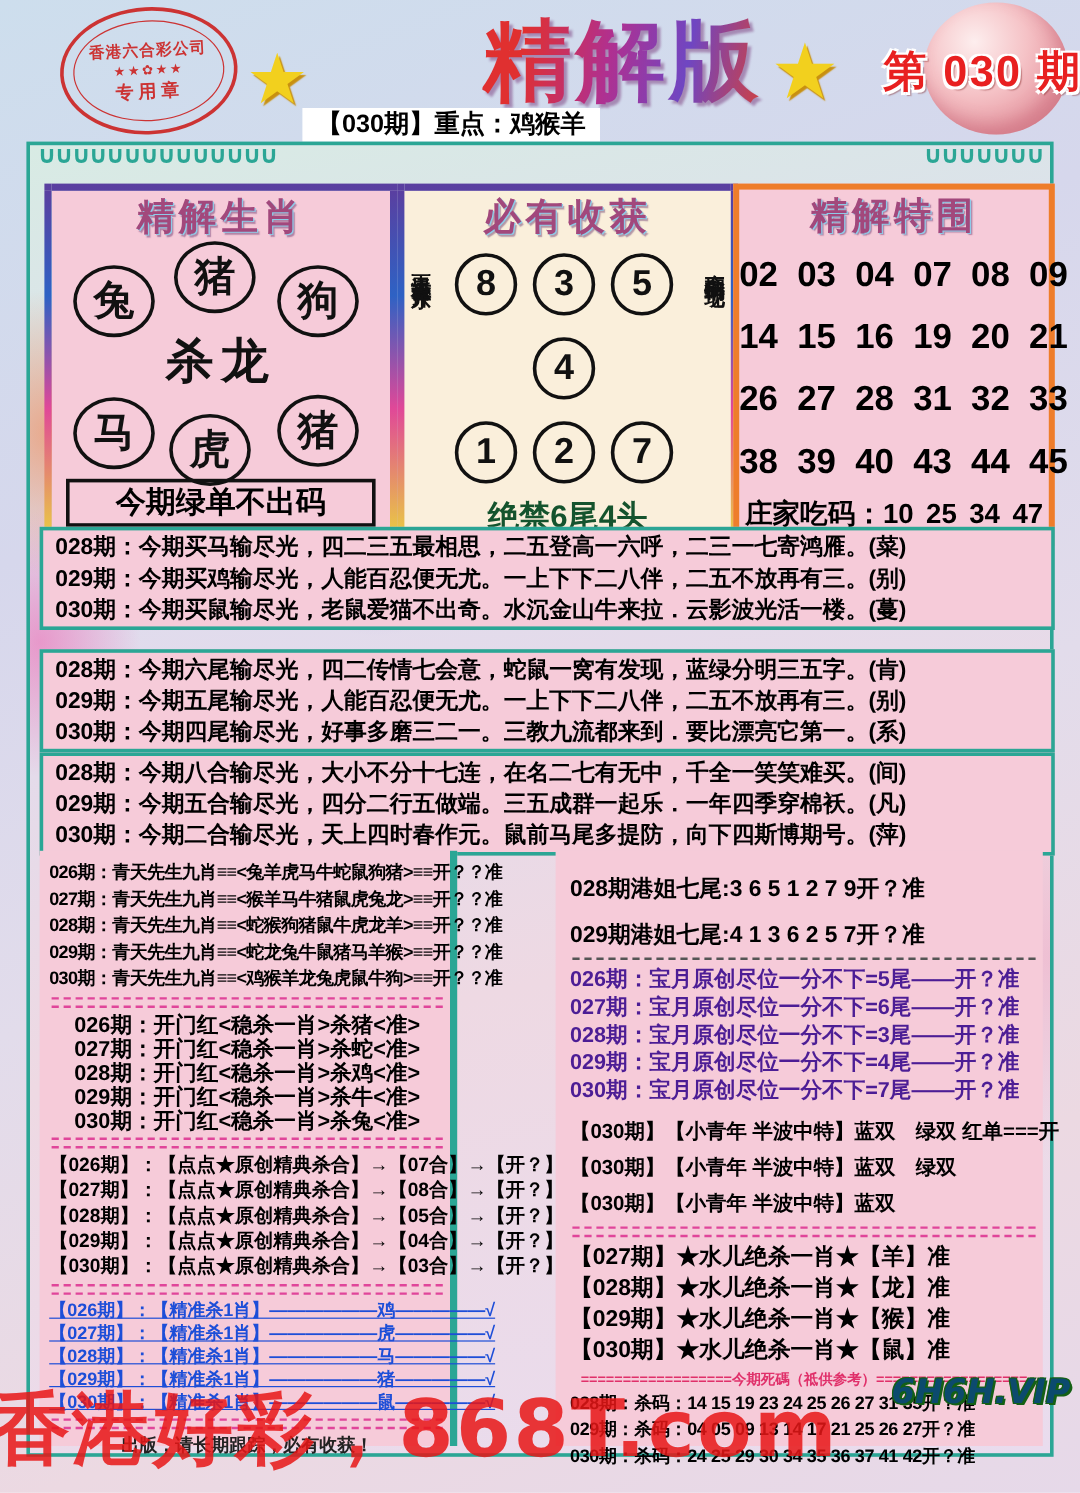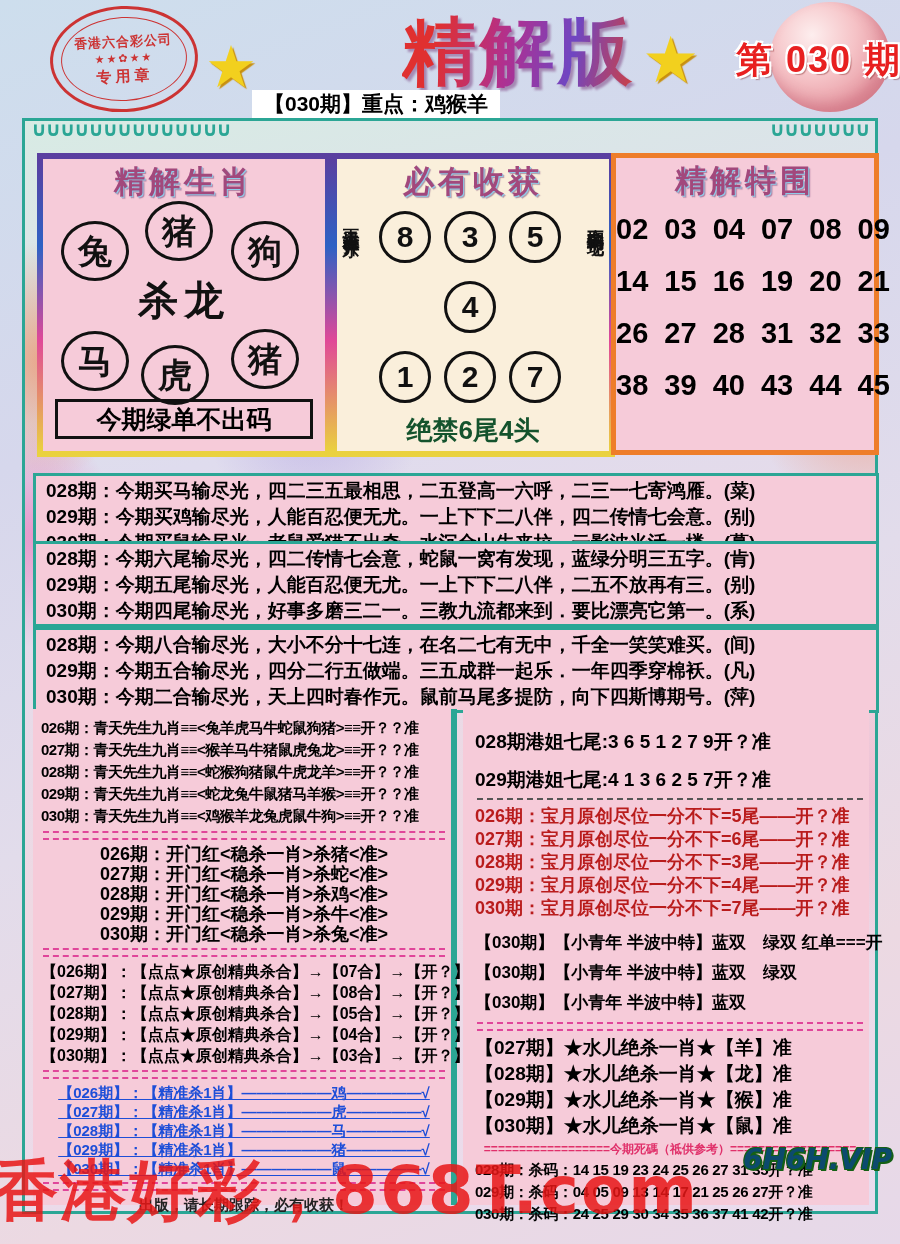--- a/index.html
+++ b/index.html
@@ -61,31 +61,31 @@
          display:flex;align-items:center;justify-content:center;font:700 30px/1 "Liberation Sans",sans-serif;color:#111;}
   .tailban{position:absolute;left:0;right:0;bottom:8px;text-align:center;font:700 26px/1 "Liberation Sans",sans-serif;color:#14532d;}
   .trow{text-align:center;font:700 29px/52px "Liberation Sans",sans-serif;color:#000000;word-spacing:8px;white-space:nowrap;}
   .banker{position:absolute;left:0;right:0;bottom:10px;text-align:center;font:700 23px/1 "Liberation Sans",sans-serif;color:#000;word-spacing:4px;}
 
   
   .poembox{left:8px;width:826px;height:78px;border:3px solid #2ba695;background:#f6cbd9;padding:2px 4px 0 10px;}
   .prow{font:700 19px/26px "Liberation Sans",sans-serif;color:#000;white-space:nowrap;}
 
   
-  .leftcol{left:8px;top:588px;width:424px;height:496px;background:#f6cbd9;border-right:6px solid #2ba695;padding:8px 4px 0 8px;box-sizing:border-box;}
+  .leftcol{left:8px;top:588px;width:348px;height:496px;background:#f6cbd9;border-right:6px solid #2ba695;padding:8px 4px 0 8px;box-sizing:border-box;}
   .rightcol{left:438px;top:588px;width:406px;height:496px;background:#f6cbd9;padding:8px 4px 0 12px;box-sizing:border-box;}
   .sep{height:5px;border-top:2px dashed #e0459a;border-bottom:2px dashed #e0459a;margin:4px 2px;}
   .sepdark{height:0;border-top:2px dashed #555;margin:5px 2px;}
   .l-jx{font:700 15px/22px "Liberation Sans",sans-serif;color:#000;white-space:nowrap;letter-spacing:-0.5px;}
   .l-kmh{font:700 18px/20px "Liberation Sans",sans-serif;color:#000;text-align:center;white-space:nowrap;}
   .l-dd{font:700 16px/21px "Liberation Sans",sans-serif;color:#000;white-space:nowrap;}
   .l-jz{font:700 15px/19px "Liberation Sans",sans-serif;color:#1d4ed8;text-align:center;white-space:nowrap;text-decoration:underline;}
   .l-foot{font:700 15px/20px "Liberation Sans",sans-serif;color:#222;text-align:center;margin-top:4px;}
   .r-gj{font:700 19px/26px "Liberation Sans",sans-serif;color:#000;white-space:nowrap;margin-top:12px;}
-  .r-by{font:700 18px/23px "Liberation Sans",sans-serif;color:#b91c1c;white-space:nowrap;}
+  .r-by{font:700 18px/23px "Liberation Sans",sans-serif;color:#4c1d95;white-space:nowrap;}
   .r-xq{font:700 17px/30px "Liberation Sans",sans-serif;color:#000;white-space:nowrap;}
   .r-se{font:700 19px/26px "Liberation Sans",sans-serif;color:#000;white-space:nowrap;}
   .r-dead{font:700 12px/16px "Liberation Sans",sans-serif;color:#e0306a;text-align:center;white-space:nowrap;overflow:hidden;margin:2px 0;}
   .r-sm{font:700 15px/22px "Liberation Sans",sans-serif;color:#000;white-space:nowrap;letter-spacing:-0.3px;}
   .spacer8{height:8px;}
 
   
   .wm-left{left:-8px;top:1158px;font:900 66px/1 "DejaVu Sans",sans-serif;color:rgba(232,22,22,.85);
            white-space:nowrap;z-index:9;letter-spacing:2px;}
   .wm-right{right:8px;top:1146px;font:900 italic 28px/1 "DejaVu Sans",sans-serif;color:#0c4a6e;z-index:9;
@@ -141,25 +141,26 @@
     </div>
 
     <div class="abs box3">
       <div class="boxtitle">精解特围</div>
       <div style="margin-top:4px;">
         <div class="trow">02 03 04 07 08 09</div>
         <div class="trow">14 15 16 19 20 21</div>
         <div class="trow">26 27 28 31 32 33</div>
         <div class="trow">38 39 40 43 44 45</div>
       </div>
-    </div>
-
-    <div class="abs poembox" style="top:352px;">
+      <div class="banker">庄家吃码：10 25 34 47</div>
+    </div>
+
+    <div class="abs poembox" style="top:318px;">
       <div class="prow">028期：今期买马输尽光，四二三五最相思，二五登高一六呼，二三一七寄鸿雁。(菜)</div>
-      <div class="prow">029期：今期买鸡输尽光，人能百忍便无尤。一上下下二八伴，四二传情七会意。(别)</div>
+      <div class="prow">029期：今期买鸡输尽光，人能百忍便无尤。一上下下二八伴，二五不放再有三。(别)</div>
       <div class="prow">030期：今期买鼠输尽光，老鼠爱猫不出奇。水沉金山牛来拉．云影波光活一楼。(蔓)</div>
     </div>
     <div class="abs poembox" style="top:420px;">
       <div class="prow">028期：今期六尾输尽光，四二传情七会意，蛇鼠一窝有发现，蓝绿分明三五字。(肯)</div>
       <div class="prow">029期：今期五尾输尽光，人能百忍便无尤。一上下下二八伴，二五不放再有三。(别)</div>
       <div class="prow">030期：今期四尾输尽光，好事多磨三二一。三教九流都来到．要比漂亮它第一。(系)</div>
     </div>
     <div class="abs poembox" style="top:506px;">
       <div class="prow">028期：今期八合输尽光，大小不分十七连，在名二七有无中，千全一笑笑难买。(间)</div>
       <div class="prow">029期：今期五合输尽光，四分二行五做端。三五成群一起乐．一年四季穿棉袄。(凡)</div>

